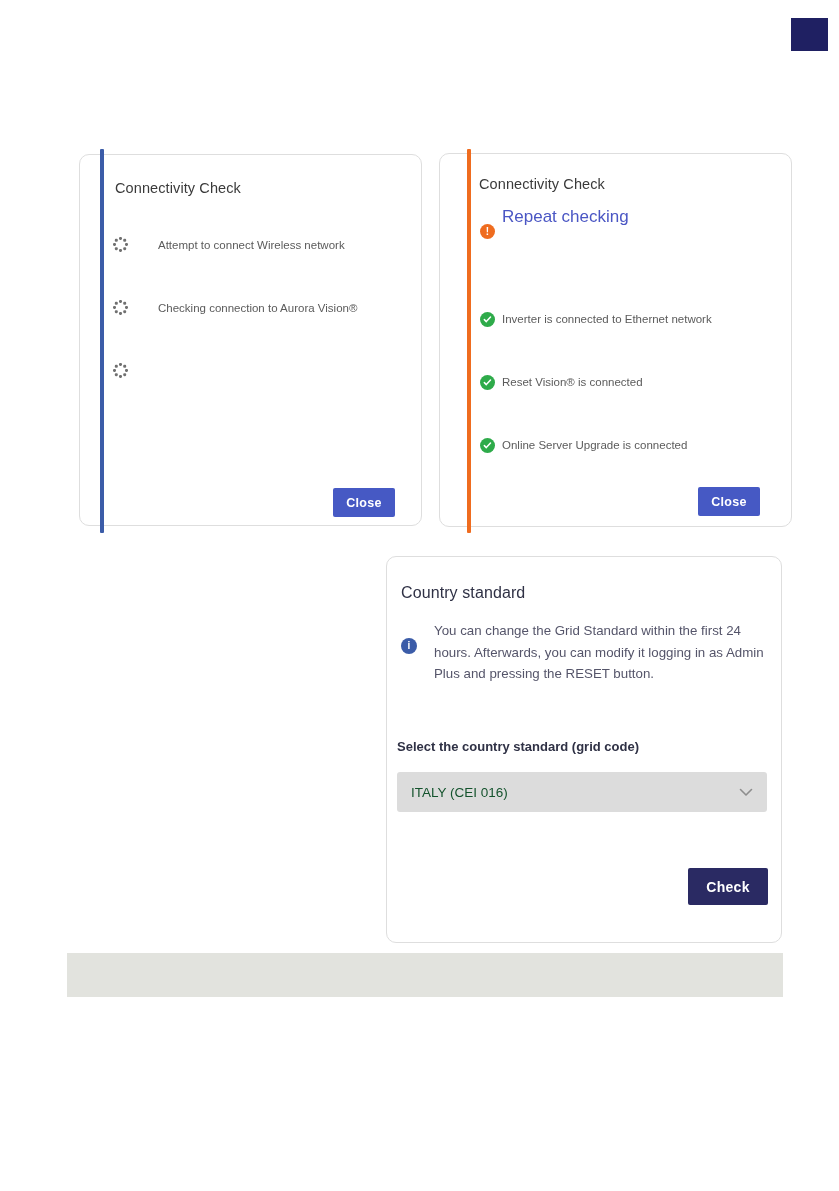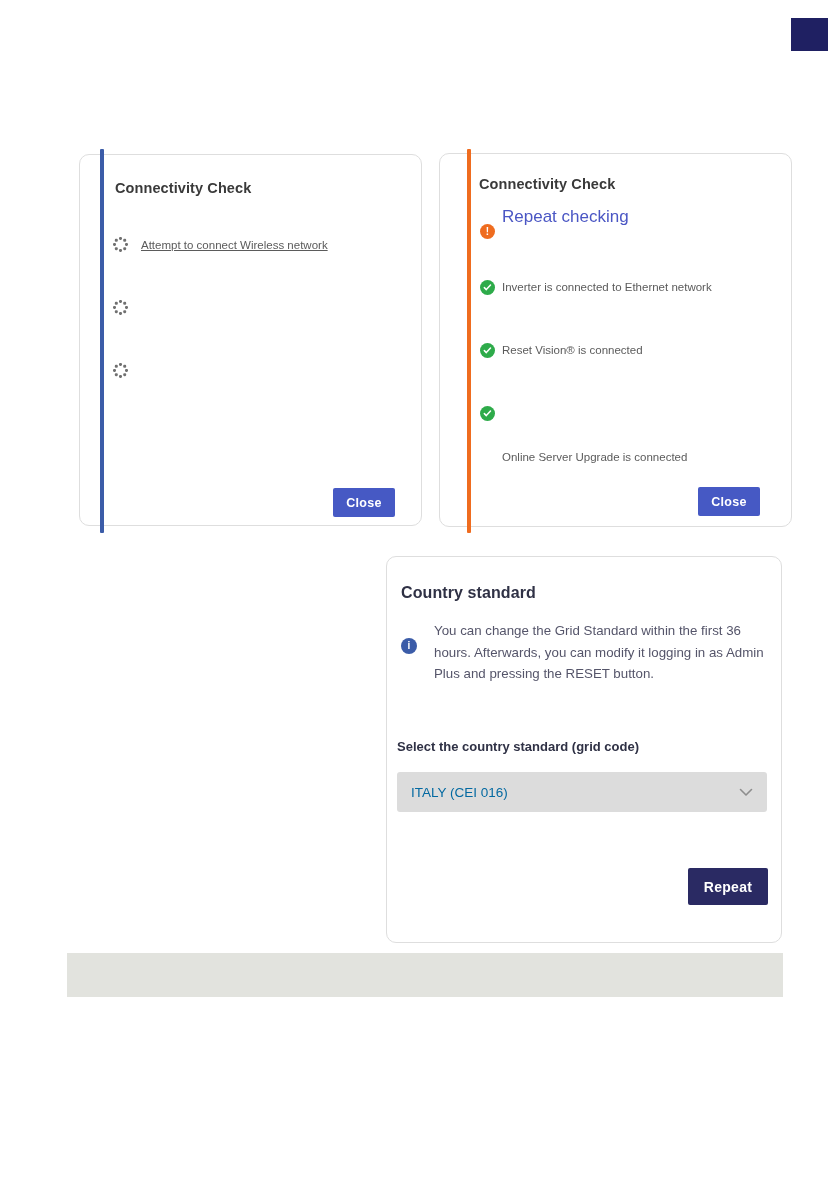--- a/index.html
+++ b/index.html
@@ -72,21 +72,21 @@
   #card-country-standard {
     left: 386px;
     top: 556px;
     width: 396px;
     height: 387px;
   }
 
   .card-title {
     position: absolute;
     font-size: 14.5px;
-    font-weight: bold;
+    font-weight: normal;
     color: #3a3a3a;
     letter-spacing: 0.1px;
   }
   #card-connectivity-pending .card-title { left: 35px; top: 25px; }
   #card-connectivity-result .card-title  { left: 39px; top: 22px; }
   #card-country-standard  .card-title    { left: 14px; top: 27px; font-size: 16px; color: #2f3145; }
 
   
   .status-list {
     position: absolute;
@@ -110,21 +110,21 @@
     height: 18px;
   }
   #card-connectivity-pending .status-icon-slot { left: 33px; top: 4px; }
   #card-connectivity-result  .status-icon-slot { left: 40px; top: 3px; }
 
   .status-text {
     font-size: 11.5px;
     color: #5b5b5b;
     line-height: 17px;
   }
-  #card-connectivity-pending .status-text { margin-left: 61px; padding-top: 4px; text-decoration: underline; }
+  #card-connectivity-pending .status-text { margin-left: 78px; padding-top: 4px; }
   #card-connectivity-result  .status-text { margin-left: 62px; padding-top: 2px; }
 
   .status-link {
     display: block;
     color: #4a56c4;
     font-size: 17px;
     line-height: 17px;
     text-decoration: none;
     cursor: pointer;
   }
@@ -237,21 +237,21 @@
     background: #dcdcdc;
     border-radius: 3px;
     display: flex;
     align-items: center;
     box-sizing: border-box;
     padding: 0 14px;
     cursor: default;
   }
   .select-value {
     font-size: 13.5px;
-    color: #0369a1;
+    color: #14532d;
     flex: 1;
   }
   .select-chevron { color: #8d8d8d; display: block; }
 
   
   .bottom-bar {
     position: absolute;
     left: 67px;
     top: 953px;
     width: 716px;
@@ -294,20 +294,21 @@
           <i style="transform:translate(0px,-6px)"></i>
           <i style="transform:translate(4.2px,-4.2px)"></i>
           <i style="transform:translate(6px,0px)"></i>
           <i style="transform:translate(4.2px,4.2px)"></i>
           <i style="transform:translate(0px,6px)"></i>
           <i style="transform:translate(-4.2px,4.2px)"></i>
           <i style="transform:translate(-6px,0px)"></i>
           <i style="transform:translate(-4.2px,-4.2px)"></i>
         </span>
       </span>
+      <span class="status-text">Checking connection to Aurora Vision®</span>
     </div>
 
     <div class="status-row">
       <span class="status-icon-slot">
         <span class="spinner-icon">
           <i style="transform:translate(0px,-6px)"></i>
           <i style="transform:translate(4.2px,-4.2px)"></i>
           <i style="transform:translate(6px,0px)"></i>
           <i style="transform:translate(4.2px,4.2px)"></i>
           <i style="transform:translate(0px,6px)"></i>
@@ -332,21 +333,21 @@
 
     <div class="status-row" style="min-height:71px;">
       <span class="status-icon-slot" style="top:18px;">
         <span class="badge-icon badge-warning">!</span>
       </span>
       <span class="status-text" style="width:247px;">
         <a class="status-link">Repeat checking</a>
       </span>
     </div>
 
-    <div class="status-row" style="min-height:63px;">
+    <div class="status-row" style="min-height:63px;margin-top:32px;">
       <span class="status-icon-slot">
         <span class="badge-icon badge-success">
           <svg width="9" height="9" viewBox="0 0 12 12" aria-hidden="true">
               <path d="M1.8 6.2 L4.4 8.8 L10 2.8" fill="none" stroke="#ffffff" stroke-width="2" stroke-linecap="round" stroke-linejoin="round"></path>
             </svg>
         </span>
       </span>
       <span class="status-text">Inverter is connected to Ethernet network</span>
     </div>
 
@@ -354,21 +355,21 @@
       <span class="status-icon-slot">
         <span class="badge-icon badge-success">
           <svg width="9" height="9" viewBox="0 0 12 12" aria-hidden="true">
               <path d="M1.8 6.2 L4.4 8.8 L10 2.8" fill="none" stroke="#ffffff" stroke-width="2" stroke-linecap="round" stroke-linejoin="round"></path>
             </svg>
         </span>
       </span>
       <span class="status-text">Reset Vision® is connected</span>
     </div>
 
-    <div class="status-row" style="min-height:63px;align-items:flex-end;">
+    <div class="status-row" style="min-height:63px;">
       <span class="status-icon-slot">
         <span class="badge-icon badge-success">
           <svg width="9" height="9" viewBox="0 0 12 12" aria-hidden="true">
               <path d="M1.8 6.2 L4.4 8.8 L10 2.8" fill="none" stroke="#ffffff" stroke-width="2" stroke-linecap="round" stroke-linejoin="round"></path>
             </svg>
         </span>
       </span>
       <span class="status-text">Online Server Upgrade is connected</span>
     </div>
 
@@ -376,30 +377,30 @@
 
   <button class="btn btn-close">Close</button>
 </div>
 
 <div class="card" id="card-country-standard">
 
   <div class="card-title">Country standard</div>
 
   <div class="info-block">
     <span class="badge-icon badge-info">i</span>
-    <span class="info-text">You can change the Grid Standard within the first 36 hours. Afterwards, you can modify it logging in as Admin Plus and pressing the RESET button.</span>
+    <span class="info-text">You can change the Grid Standard within the first 24 hours. Afterwards, you can modify it logging in as Admin Plus and pressing the RESET button.</span>
   </div>
 
   <div class="field-label">Select the country standard (grid code)</div>
 
   <div class="select-field">
     <span class="select-value">ITALY (CEI 016)</span>
     <span class="select-chevron">
       <svg width="14" height="9" viewBox="0 0 14 9" aria-hidden="true">
           <path d="M1.5 1.5 L7 7 L12.5 1.5" fill="none" stroke="#8d8d8d" stroke-width="1.6" stroke-linecap="round" stroke-linejoin="round"></path>
         </svg>
     </span>
   </div>
 
-  <button class="btn btn-reset">Repeat</button>
+  <button class="btn btn-reset">Check</button>
 </div>
 
 <div class="bottom-bar"></div>
 
 </body></html>

